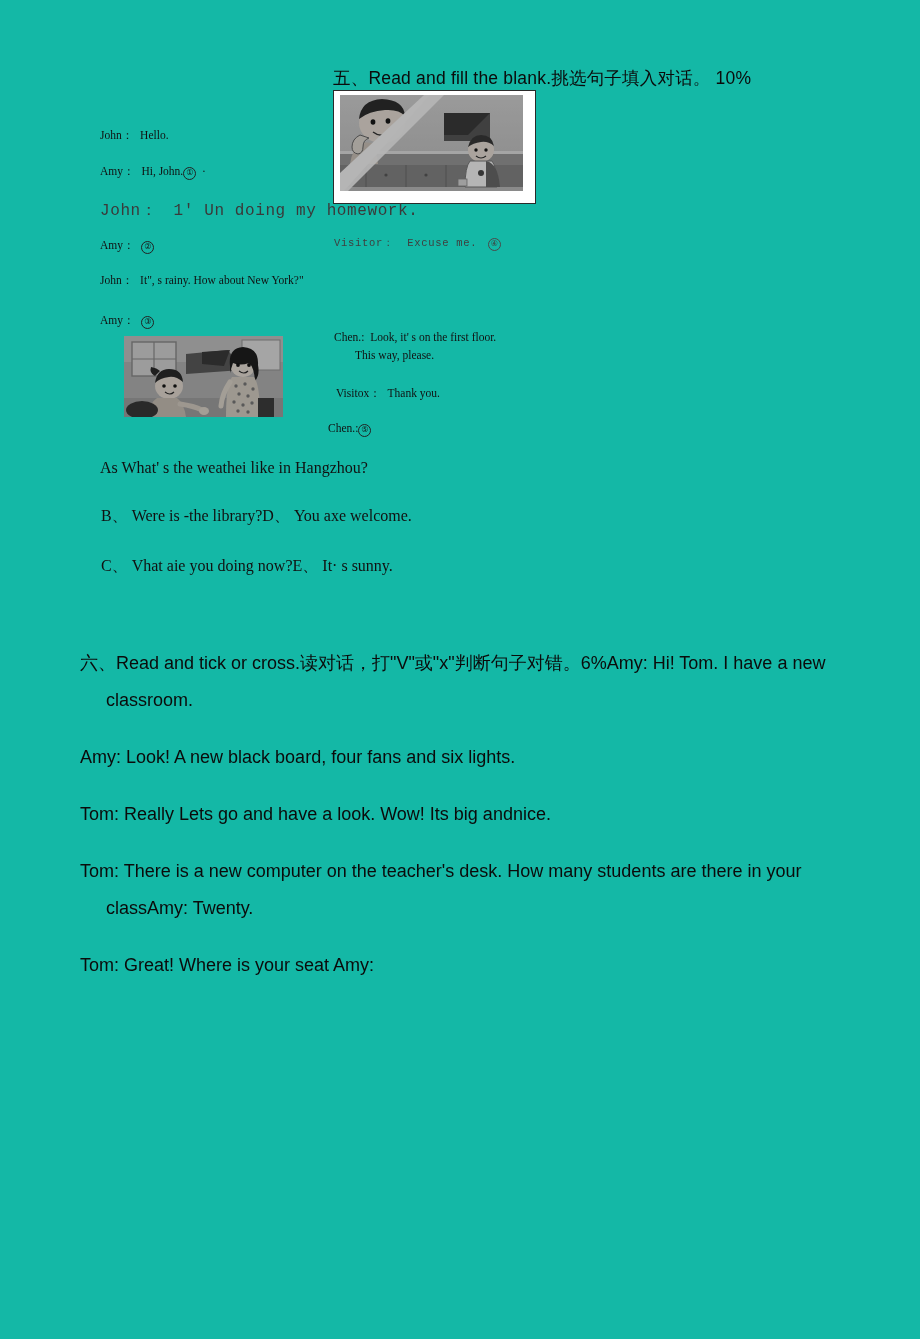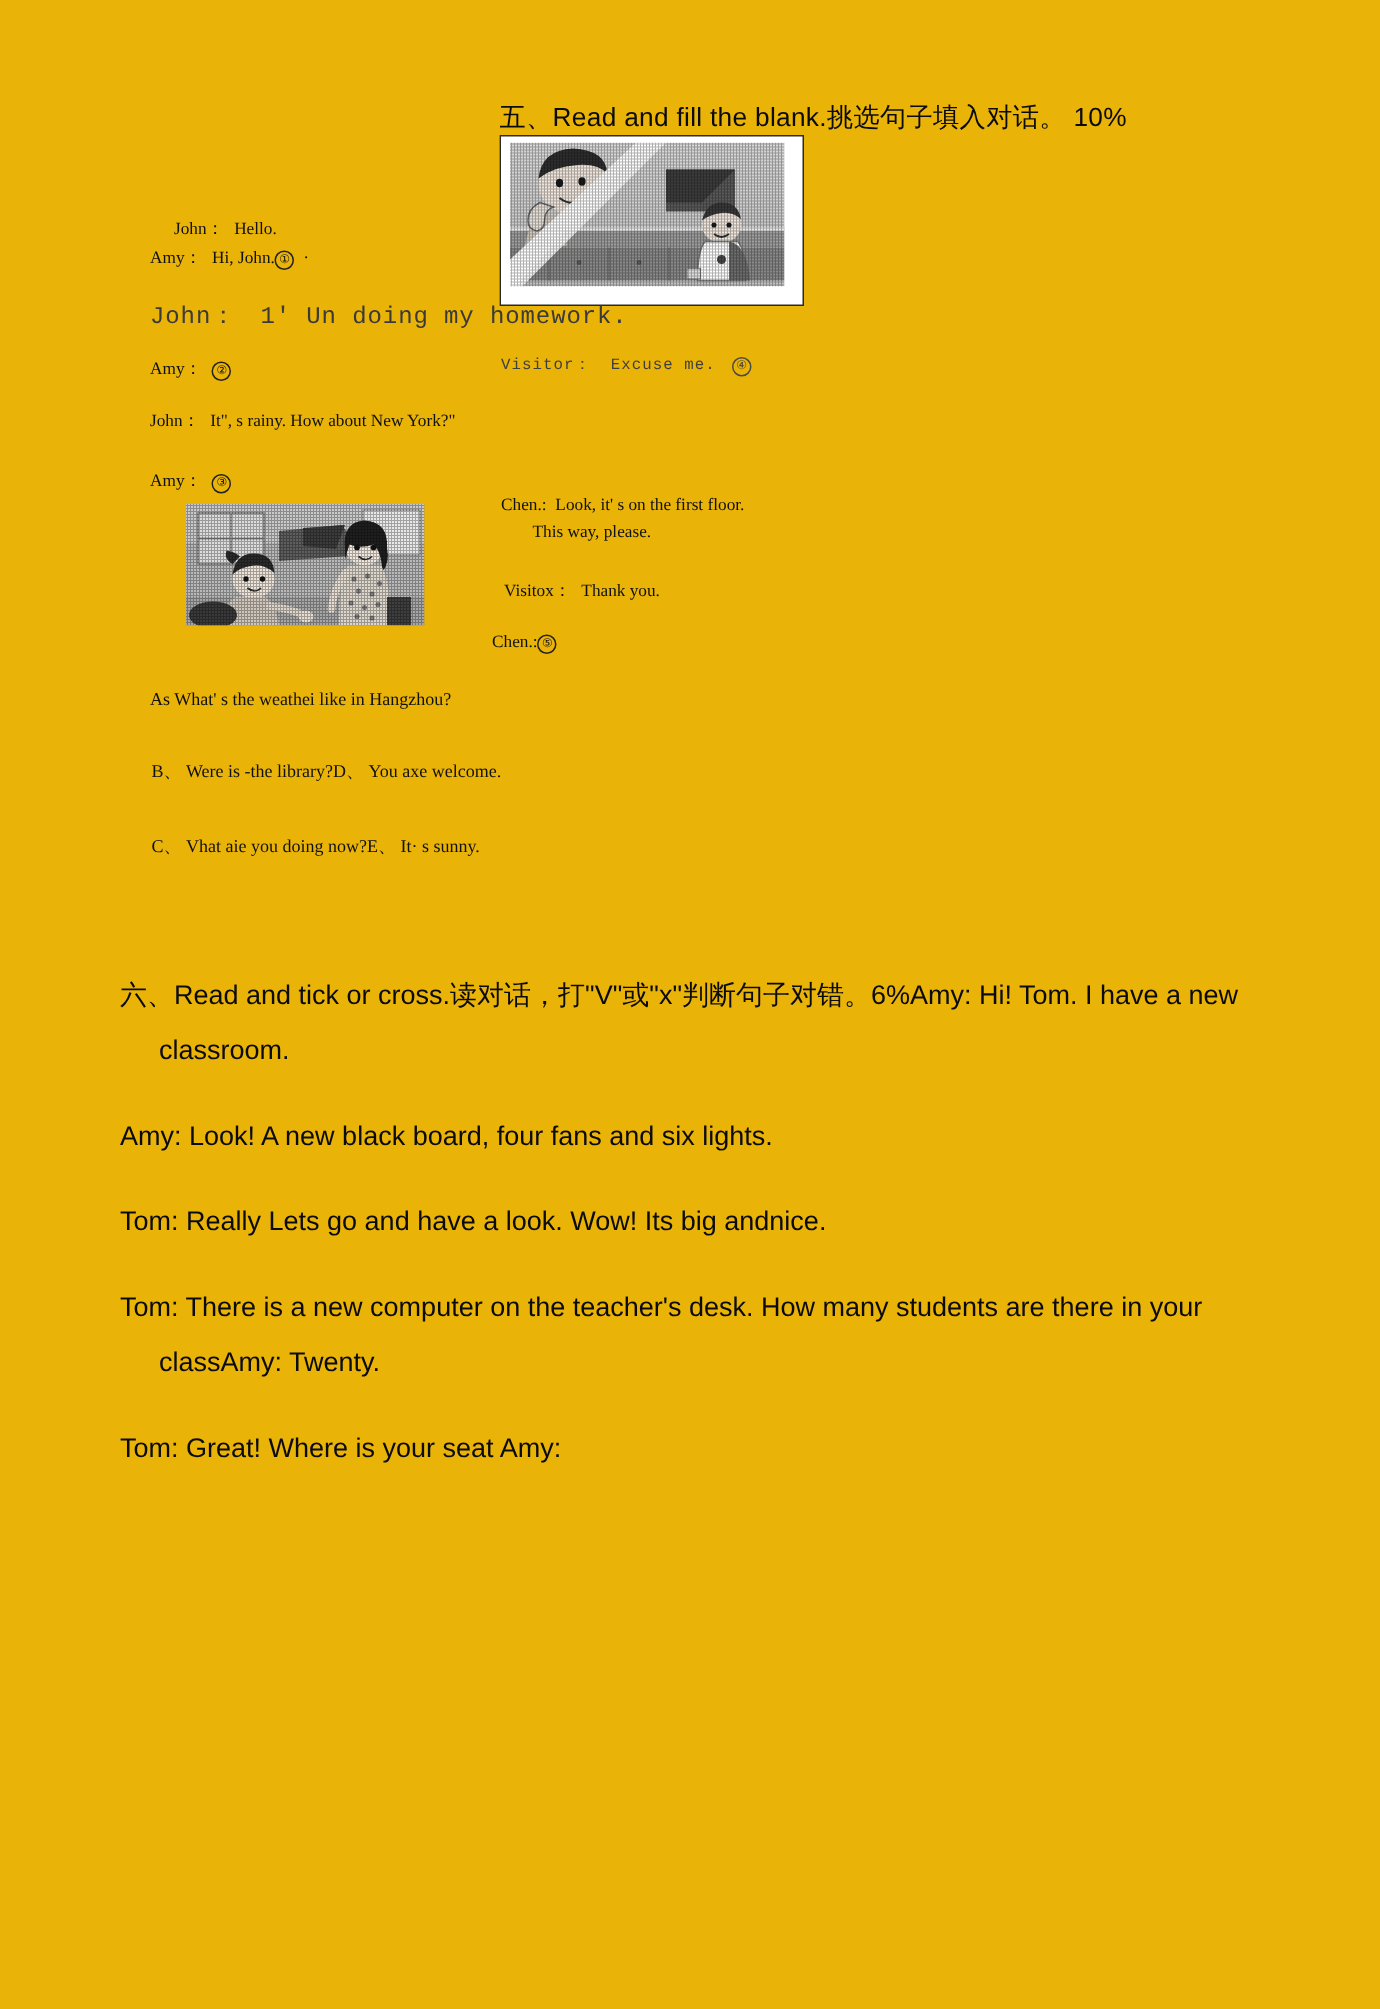--- a/index.html
+++ b/index.html
@@ -9,21 +9,21 @@
     background: #ffffff;
   }
   body {
     font-family: "Liberation Serif", serif;
     color: #000000;
   }
   #page {
     position: relative;
     width: 920px;
     height: 1339px;
-    background: #eab308;
+    background: #14b8a6;
     overflow: hidden;
   }
   .abs { position: absolute; }
 
   
   .sec5-heading {
     left: 333px;
     top: 66px;
     font-family: "Liberation Sans", sans-serif;
     font-size: 17.5px;
@@ -98,21 +98,21 @@
     left: 124px;
     top: 336px;
     width: 159px;
     height: 81px;
     overflow: hidden;
   }
 
   
   .opt {
     font-family: "Liberation Serif", serif;
-    font-size: 12px;
+    font-size: 16px;
     color: #111111;
     white-space: nowrap;
   }
 
   
   .sec6 {
     font-family: "Liberation Sans", sans-serif;
     font-size: 18px;
     color: #0b0b0b;
     line-height: 37px;
@@ -189,21 +189,21 @@
 
         <rect x="118" y="84" width="9" height="7" fill="#dedede" stroke="#8a8a8a" stroke-width="0.8"></rect>
 
         <polygon points="0,82 86,0 104,0 8,96 0,96" fill="#ffffff" opacity="0.92"></polygon>
         <polygon points="0,78 84,0 90,0 4,96 0,96" fill="#ffffff"></polygon>
       </svg>
       <div class="halftone"></div>
     </div>
   </div>
 
-  <div class="abs dlg" style="left:100px; top:145px;margin-left:16px;">
+  <div class="abs dlg" style="left:100px; top:128px;">
     <span>John：</span>
     <span style="padding-left:4px;">Hello.</span>
   </div>
 
   <div class="abs dlg" style="left:100px; top:164px;">
     <span>Amy：</span>
     <span style="padding-left:4px;">Hi, John.</span><span class="circ">①</span>
     <span style="padding-left:3px;">·</span>
   </div>
 

